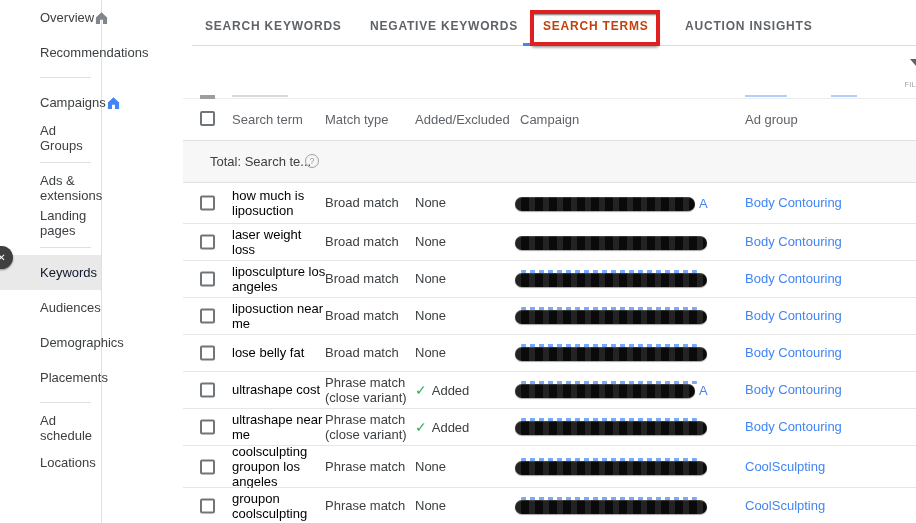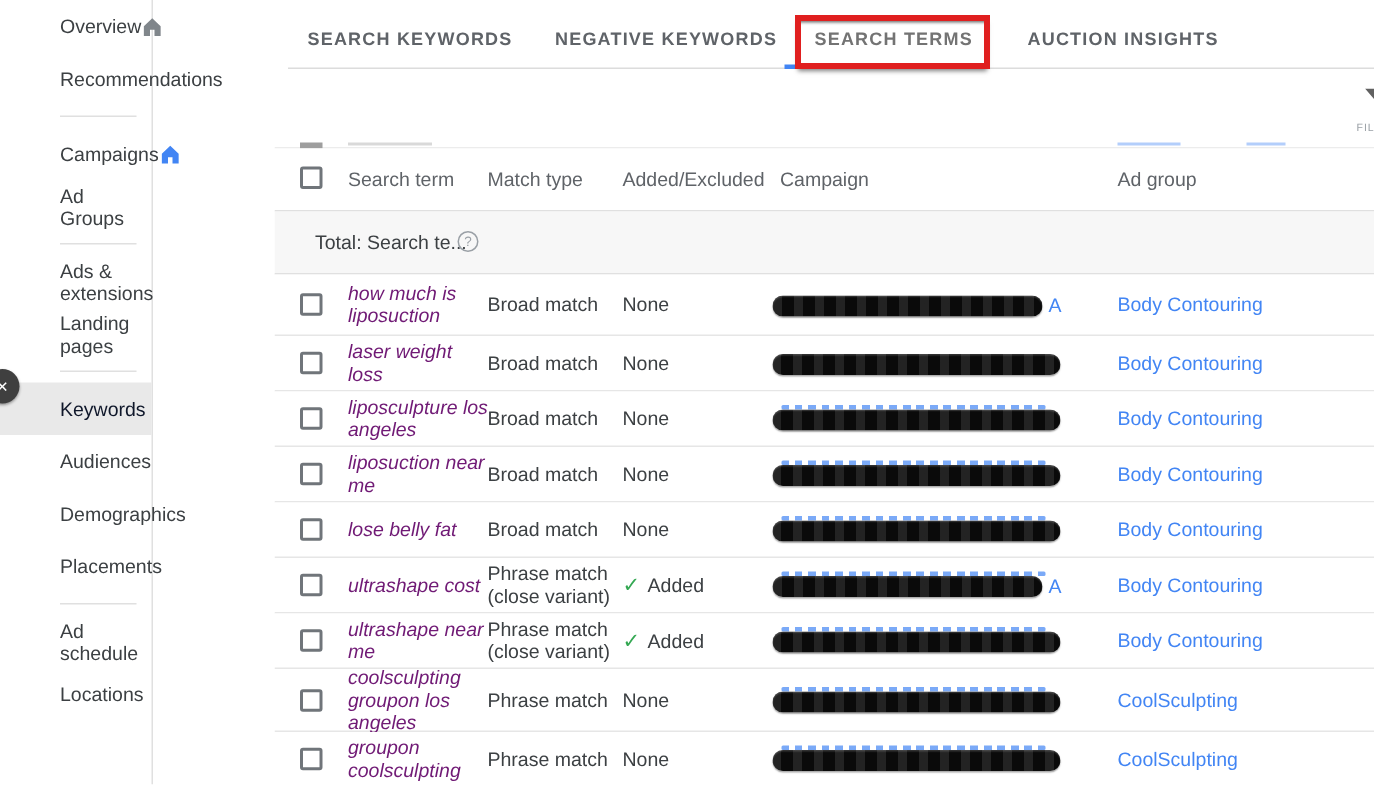--- a/index.html
+++ b/index.html
@@ -25,21 +25,21 @@
 
   
   .main { position:absolute; left:138px; top:0; width:835px; height:523px; overflow:hidden;margin-left:45px; }
 
   
   .tabbar { position:absolute; left:0; top:0; right:0; height:46px; background:#fff; }
   .tabbar .bar-border { position:absolute; left:9px; right:0; top:45px; height:1px; background:#dcdcdc; }
   .tab { position:absolute; top:19px; font-size:12px; font-weight:bold; letter-spacing:.8px;
          color:#5f6368; white-space:nowrap; cursor:pointer; }
   .tab.t0 { left:22px; } .tab.t1 { left:187px; } .tab.t2 { left:360px; } .tab.t3 { left:502px; }
-  .tab.sel { color:#737373; }
+  .tab.sel { color:#c2410c; }
   .tab-underline { position:absolute; left:340px; top:43px; width:137px; height:3px; background:#4285f4; }
   .red-box { position:absolute; left:347px; top:10px; width:130px; height:36px;
     border:4px solid #e01f1f; z-index:6;
     box-shadow: inset 0 3px 2px -2px rgba(0,0,0,.55), 0 3px 3px -2px rgba(0,0,0,.5); }
 
   
   .toolbar { position:absolute; left:0; top:46px; right:0; height:53px; background:#fff;
              border-bottom:1px solid #ececec; }
   .tool-block { position:absolute; top:13px; text-align:center; cursor:pointer; }
   .tool-filter { left:713px; width:44px; }
@@ -73,21 +73,21 @@
   .help-icon { position:absolute; left:122px; top:13px; width:14px; height:14px; border:1px solid #9aa0a6;
     border-radius:50%; color:#9aa0a6; font-size:9px; display:flex; align-items:center; justify-content:center;
     cursor:pointer; }
   .total-clicks { position:absolute; left:766px; top:13px; color:#202124; white-space:nowrap; }
 
   
   .rows { position:absolute; left:0; top:183px; right:0; }
   .row { position:relative; background:#fff; border-bottom:1px solid #e6e6e6; font-size:13px; }
   .row .checkbox { top:50%; transform:translateY(-50%); }
   .cell { position:absolute; top:50%; transform:translateY(-50%); line-height:1.18; }
-  .cell.term { left:49px; width:94px; color:#701a75;font-style:italic; }
+  .cell.term { left:49px; width:94px; color:#000000; }
   .cell.match { left:142px; width:92px; color:#3c4043; }
   .cell.added { left:232px; width:98px; color:#3c4043; white-space:nowrap; }
   .cell.added .check { color:#34a853; font-size:14px; margin-right:5px; }
   .cell.campaign { left:332px; width:215px; height:20px; transform:translateY(-50%); }
   .bar { position:absolute; left:0; top:4px; height:14px; width:192px; border-radius:7px;
     background-color:#0a0a0a;
     background-image:repeating-linear-gradient(90deg, rgba(255,255,255,.10) 0 6px, rgba(255,255,255,0) 6px 14px);
     box-shadow:inset 0 1px 1px rgba(255,255,255,.18), 0 1px 1px rgba(0,0,0,.35); }
   .bar.short { width:180px; }
   .peek { position:absolute; left:6px; top:1px; height:3px; width:176px;

